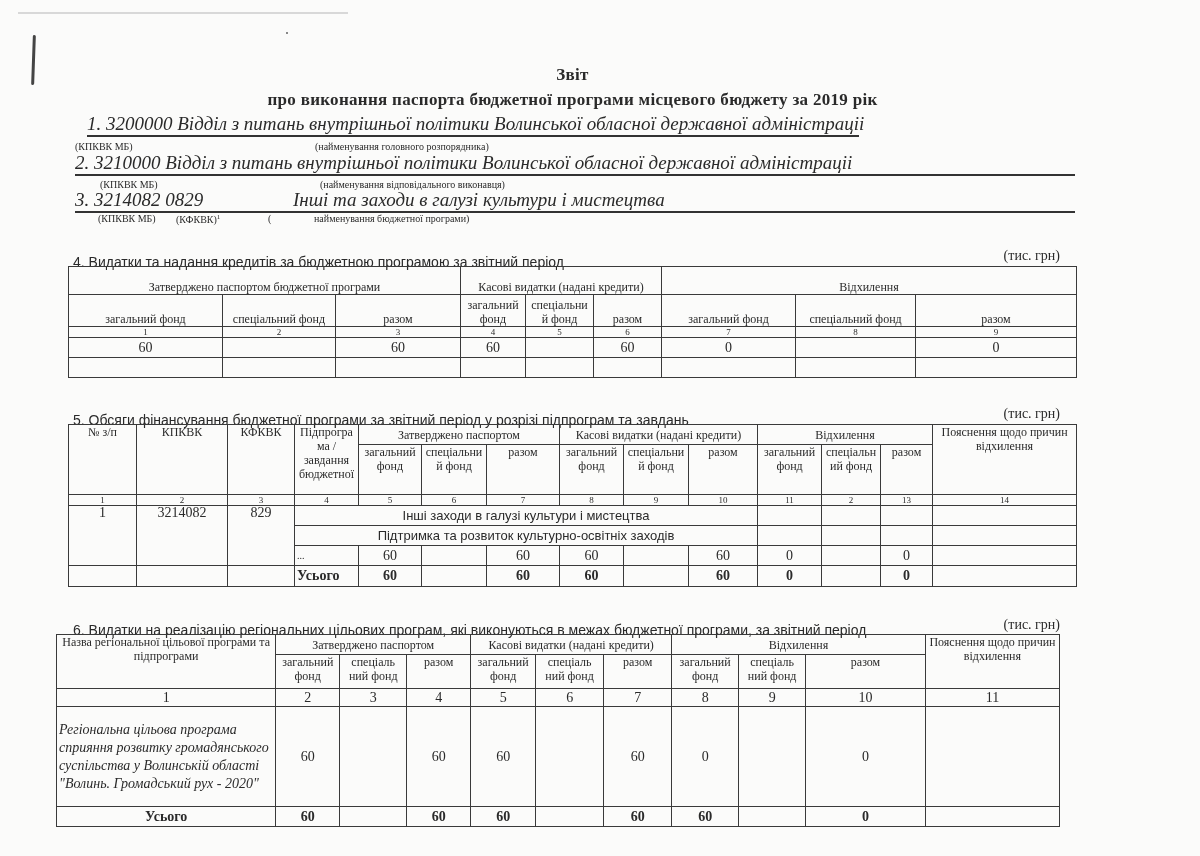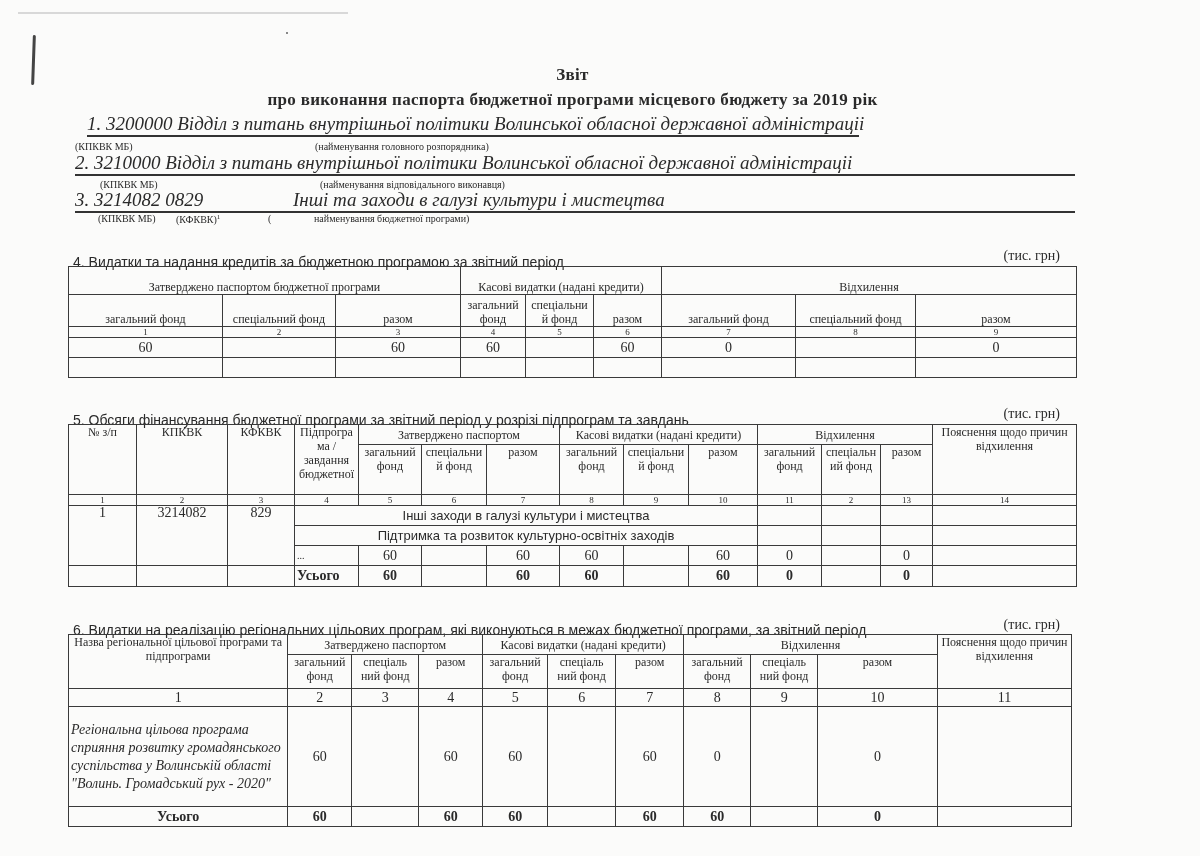--- a/index.html
+++ b/index.html
@@ -240,21 +240,21 @@
     <td class="bold"></td>
     <td class="bold">0</td>
     <td></td>
   </tr>
 </tbody>
   </table>
 
 <div class="sect" style="top:596px;">6. Видатки на реалізацію регіональних цільових програм, які виконуються в межах бюджетної програми, за звітний період</div>
 <div class="unit" style="top:617px;">(тис. грн)</div>
 
-<table style="left:68px; top:634px; width:1004px;">
+<table style="left:56px; top:634px; width:1004px;">
   <colgroup>
     <col style="width:216px">
     <col style="width:63px">
       <col style="width:66px">
       <col style="width:63px">
     <col style="width:64px">
       <col style="width:67px">
       <col style="width:67px">
     <col style="width:66px">
       <col style="width:66px">

